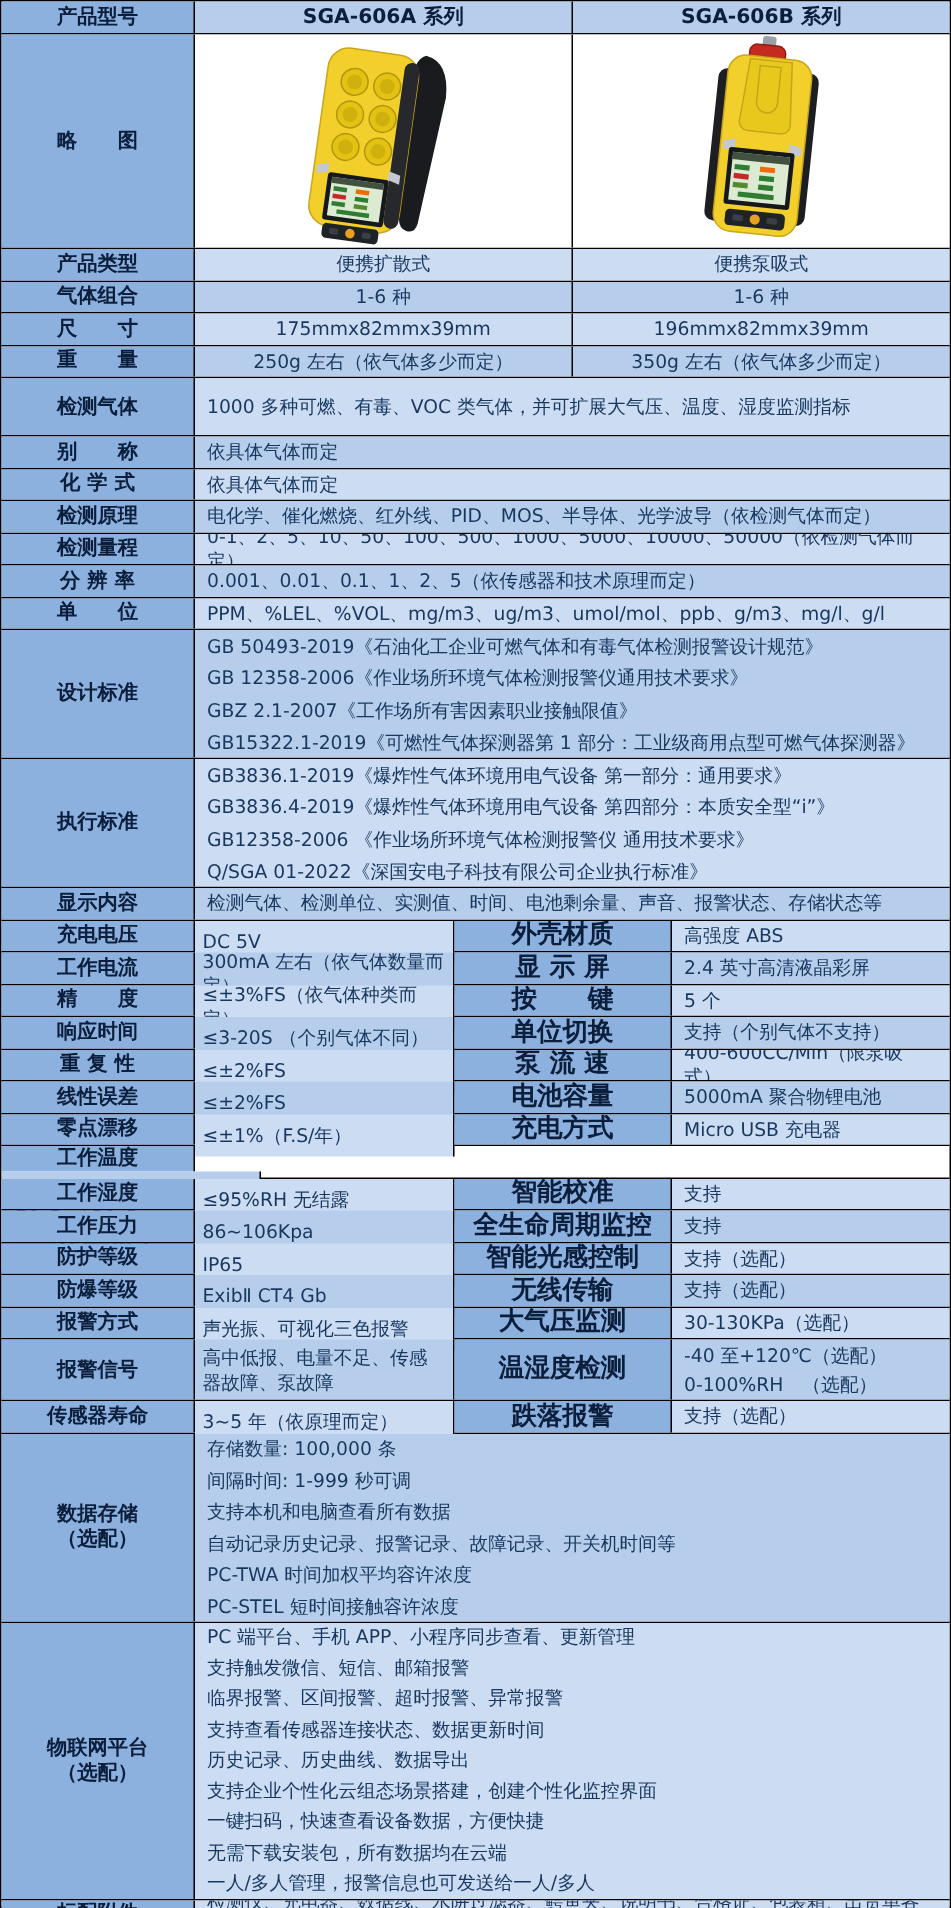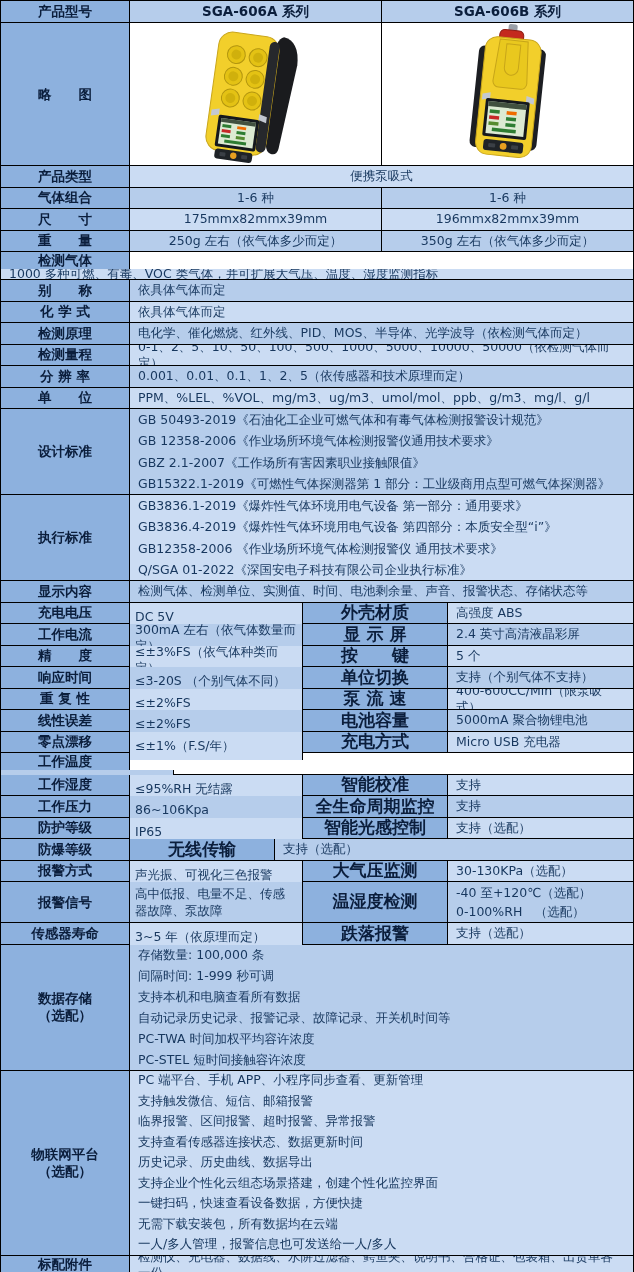--- a/index.html
+++ b/index.html
@@ -113,38 +113,39 @@
       <rect x="106" y="119" width="40" height="11" rx="3" fill="#1f2327"></rect>
       <circle cx="126" cy="124.5" r="3.4" fill="#e8a020"></circle>
       <rect x="111" y="122.5" width="7" height="4" rx="1" fill="#3a3f45"></rect>
       <rect x="134" y="122.5" width="7" height="4" rx="1" fill="#3a3f45"></rect>
     </g>
   </svg>
 </div>
     </div>
     <div class="row cols3 light" style="height: 21.5px;">
       <div class="cell label pre">产品类型</div>
+      <div class="cell val-center">便携扩散式</div>
       <div class="cell val-center">便携泵吸式</div>
     </div>
     <div class="row cols3 dark" style="height: 21.5px;">
       <div class="cell label pre">气体组合</div>
       <div class="cell val-center">1-6 种</div>
       <div class="cell val-center">1-6 种</div>
     </div>
     <div class="row cols3 light" style="height: 21.5px;">
       <div class="cell label pre">尺　　寸</div>
       <div class="cell val-center">175mmx82mmx39mm</div>
       <div class="cell val-center">196mmx82mmx39mm</div>
     </div>
     <div class="row cols3 dark" style="height: 21.5px;">
       <div class="cell label pre">重　　量</div>
       <div class="cell val-center">250g 左右（依气体多少而定）</div>
       <div class="cell val-center">350g 左右（依气体多少而定）</div>
     </div>
-    <div class="row full light" style="height: 28px; flex-direction: column;">
+    <div class="row full light" style="height: 39px;">
       <div class="cell label pre">检测气体</div>
       <div class="cell val-full">1000 多种可燃、有毒、VOC 类气体，并可扩展大气压、温度、湿度监测指标</div>
     </div>
     <div class="row full dark" style="height: 21.5px; justify-content: center;">
       <div class="cell label pre">别　　称</div>
       <div class="cell val-full">依具体气体而定</div>
     </div>
     <div class="row full light" style="height: 21.5px;">
       <div class="cell label pre">化 学 式</div>
       <div class="cell val-full">依具体气体而定</div>
@@ -244,20 +245,21 @@
       <div class="cell v2 pre">支持</div>
     </div>
     <div class="row cols4 light" style="height: 21.5px;">
       <div class="cell label pre">防护等级</div>
       <div class="cell v1">IP65</div>
       <div class="cell label2">智能光感控制</div>
       <div class="cell v2 pre">支持（选配）</div>
     </div>
     <div class="row cols4 dark" style="height: 21.5px;">
       <div class="cell label pre">防爆等级</div>
+      <div class="cell v1">ExibⅡ CT4 Gb</div>
       <div class="cell label2">无线传输</div>
       <div class="cell v2 pre">支持（选配）</div>
     </div>
     <div class="row cols4 light" style="height: 21.5px;">
       <div class="cell label pre">报警方式</div>
       <div class="cell v1">声光振、可视化三色报警</div>
       <div class="cell label2">大气压监测</div>
       <div class="cell v2 pre">30-130KPa（选配）</div>
     </div>
     <div class="row cols4 dark" style="height: 41px;">

